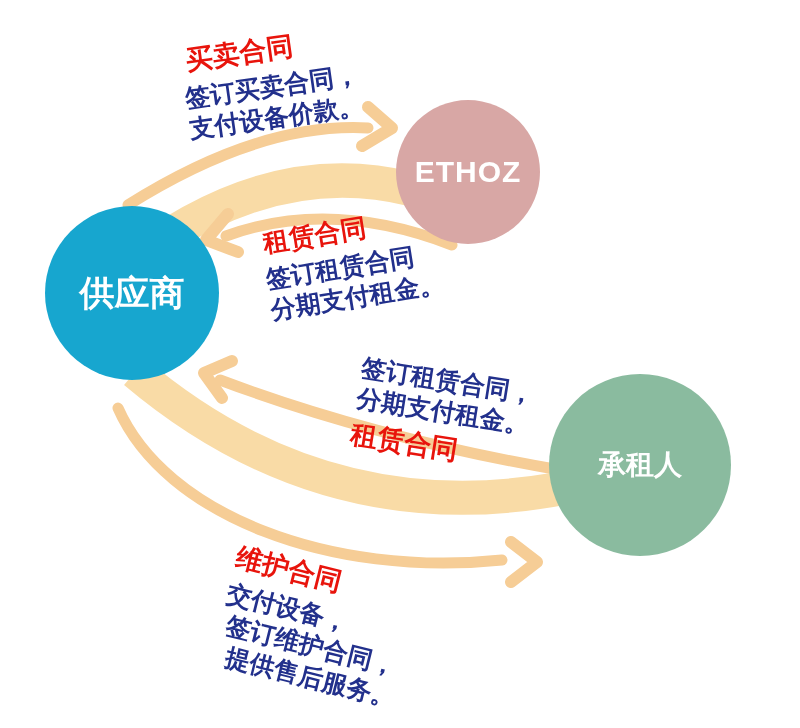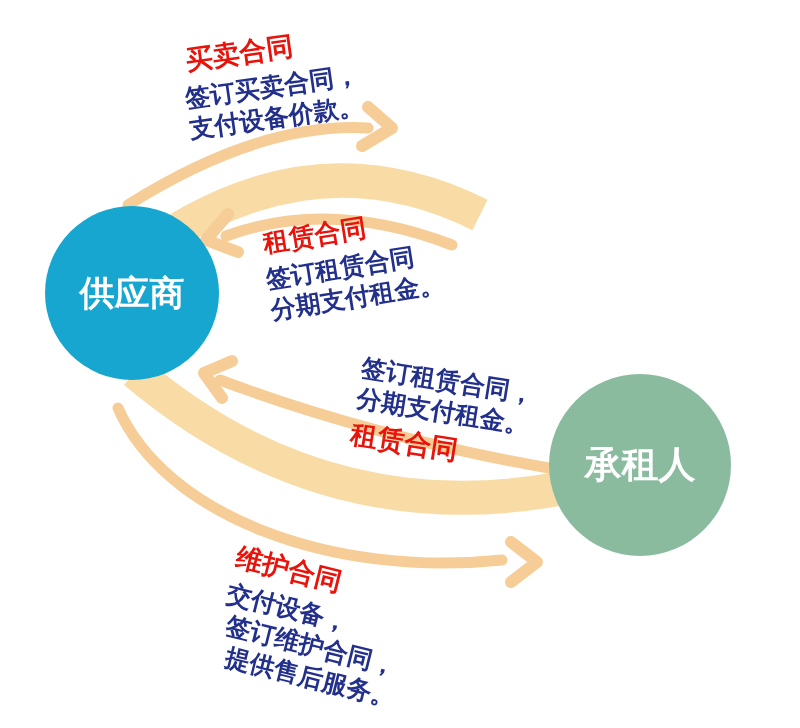--- a/index.html
+++ b/index.html
@@ -10,21 +10,21 @@
   svg.arrow-layer{position:absolute;left:0;top:0;}
   .band{stroke:#F9DBA6;stroke-width:34;fill:none;}
   .shaft{stroke:#F6CD96;stroke-width:11;fill:none;stroke-linecap:round;}
   .chev{stroke:#F6CD96;stroke-width:12;fill:none;stroke-linecap:round;stroke-linejoin:round;}
   .node{
     position:absolute;border-radius:50%;display:flex;align-items:center;justify-content:center;
     color:#ffffff;text-align:center;
   }
   .node-supplier{left:45px;top:206px;width:174px;height:174px;background:#17A6CF;font-size:35px;}
   .node-ethoz{left:396px;top:100px;width:144px;height:144px;background:#D8A7A5;font-size:30px;letter-spacing:1px;}
-  .node-lessee{left:549px;top:374px;width:182px;height:182px;background:#8ABB9F;font-size:37px;}
+  .node-lessee{left:549px;top:374px;width:182px;height:182px;background:#8ABB9F;font-size:28px;}
   .contract{position:absolute;transform-origin:0 0;}
   .contract .title{color:#E8140C;font-size:27px;white-space:nowrap;line-height:31px;}
   .contract .line{color:#22308C;font-size:25px;line-height:31px;white-space:nowrap;}
   .c-sale{left:184px;top:46px;transform:rotate(-8deg);}
   .c-sale .body{margin:6px 0 0 -6px;}
   .c-lease-back{left:258px;top:229px;transform:rotate(-9deg);}
   .c-lease-back .title{font-size:26px;margin-left:3px;}
   .c-lease-back .body{margin-top:5px;}
   .c-lease-fwd{left:364px;top:352px;transform:rotate(9deg);}
   .c-lease-fwd .title{font-size:27px;margin-top:6px;}
@@ -52,20 +52,23 @@
     <path class="shaft" d="M 560,470 Q 374,438 220,380"></path>
     <polyline class="chev" points="232,361 204,373 222,398"></polyline>
 
     <path class="shaft" d="M 118,408 C 165,515 330,578 502,560"></path>
     <polyline class="chev" points="511,542 537,562 511,582"></polyline>
   </svg>
 
   <div class="node node-supplier">
     <span>供应商</span>
   </div>
+  <div class="node node-ethoz">
+    <span>ETHOZ</span>
+  </div>
   <div class="node node-lessee">
     <span>承租人</span>
   </div>
 
   <div class="contract c-sale">
     <div class="title">买卖合同</div>
     <div class="body">
       <div class="line">签订买卖合同，</div>
       <div class="line">支付设备价款。</div>
     </div>

